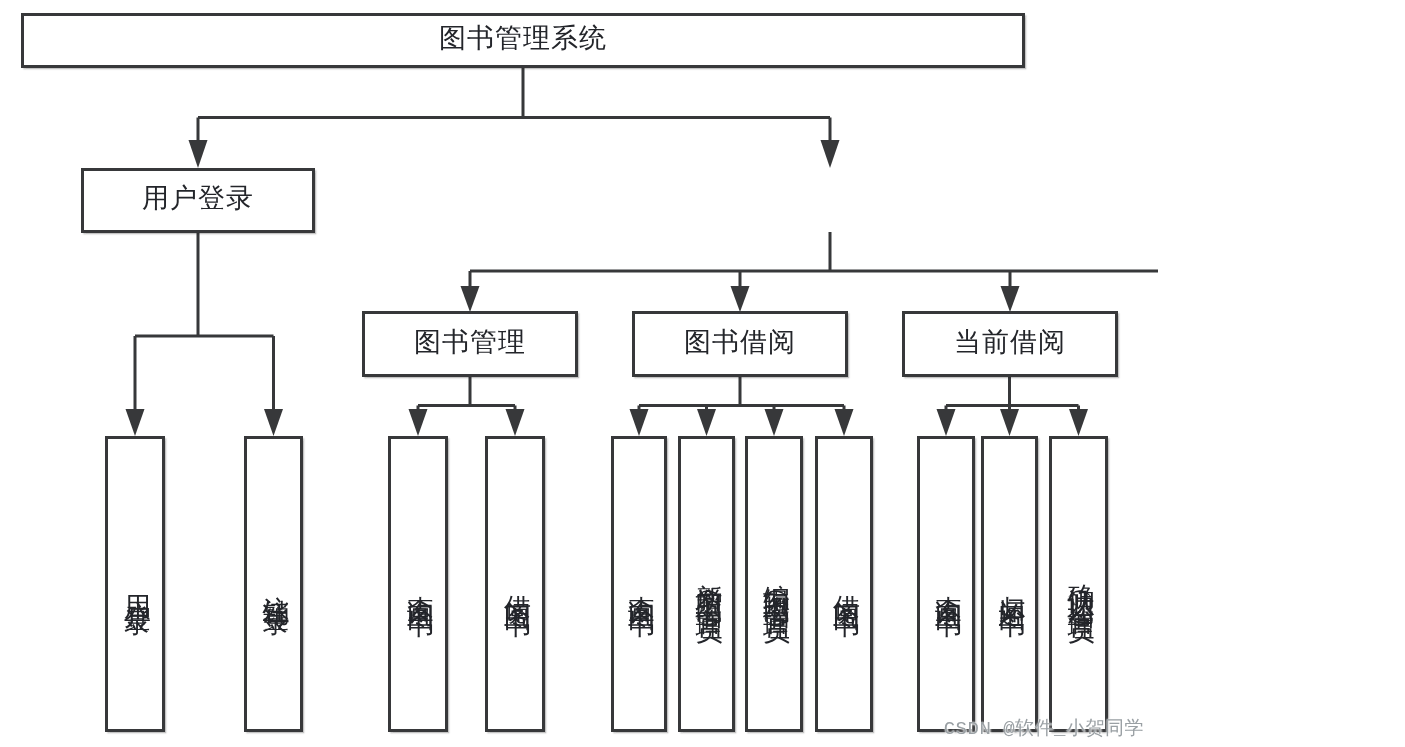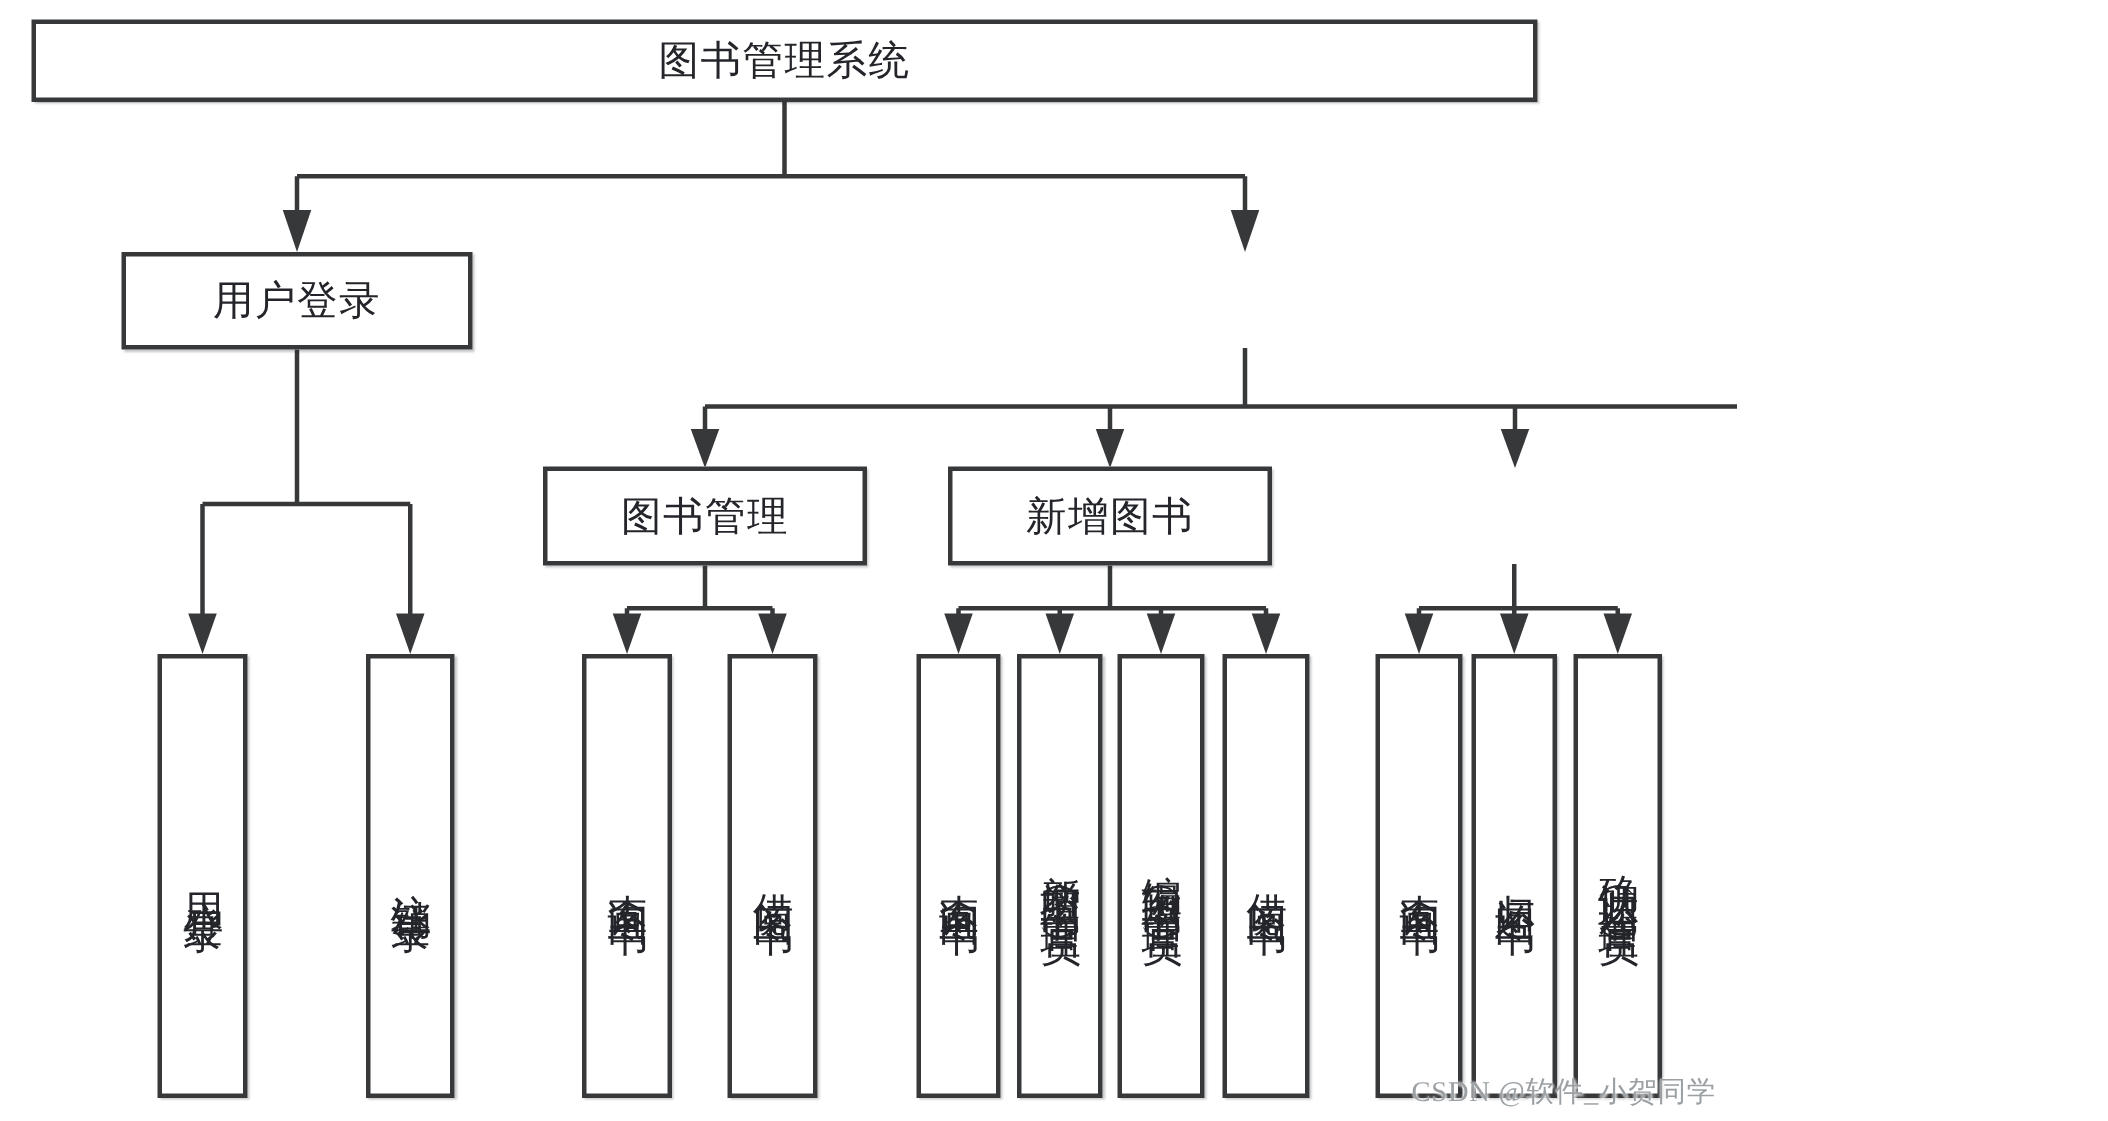--- a/index.html
+++ b/index.html
@@ -1,20 +1,20 @@
 <!DOCTYPE html>
 <html style="--line: #37383a; --text: #23252a; --watermark: #9aa0a4; --background: #ffffff; --node_fill: #ffffff;"><head>
 <meta charset="utf-8">
 <style>
   html,body{margin:0;padding:0;background:#fff;}
   .stage{
     position:relative;
     width:1158px;height:747px;
     background:var(--background,#fff);
-    font-family:Liberation Serif, serif;
+    font-family:Liberation Mono, monospace;
     overflow:hidden;
   }
   .wires{position:absolute;left:0;top:0;width:1405px;height:747px;}
   .wires path{stroke:var(--line,#37383a);stroke-width:3;fill:none;}
   .wires polygon{fill:var(--line,#37383a);}
   .node,.leaf{
     position:absolute;
     box-sizing:border-box;
     background:var(--node_fill,#fff);
     border:3px solid var(--line,#37383a);
@@ -86,21 +86,24 @@
   </div>
 
   <div class="node" style="left:81px;top:168px;width:234px;height:65px">
     <span>用户登录</span>
   </div>
 
   <div class="node" style="left:362px;top:311px;width:216px;height:66px">
     <span>图书管理</span>
   </div>
   <div class="node" style="left:632px;top:311px;width:216px;height:66px">
-    <span>新增图书</span>
+    <span>图书借阅</span>
+  </div>
+  <div class="node" style="left:902px;top:311px;width:216px;height:66px">
+    <span>当前借阅</span>
   </div>
 
   <div class="leaf" style="left:105px;top:436px;width:60px;height:296px">
     <span>用户登录</span>
   </div>
   <div class="leaf" style="left:244px;top:436px;width:59px;height:296px">
     <span>注销登录</span>
   </div>
 
   <div class="leaf" style="left:388px;top:436px;width:60px;height:296px">

